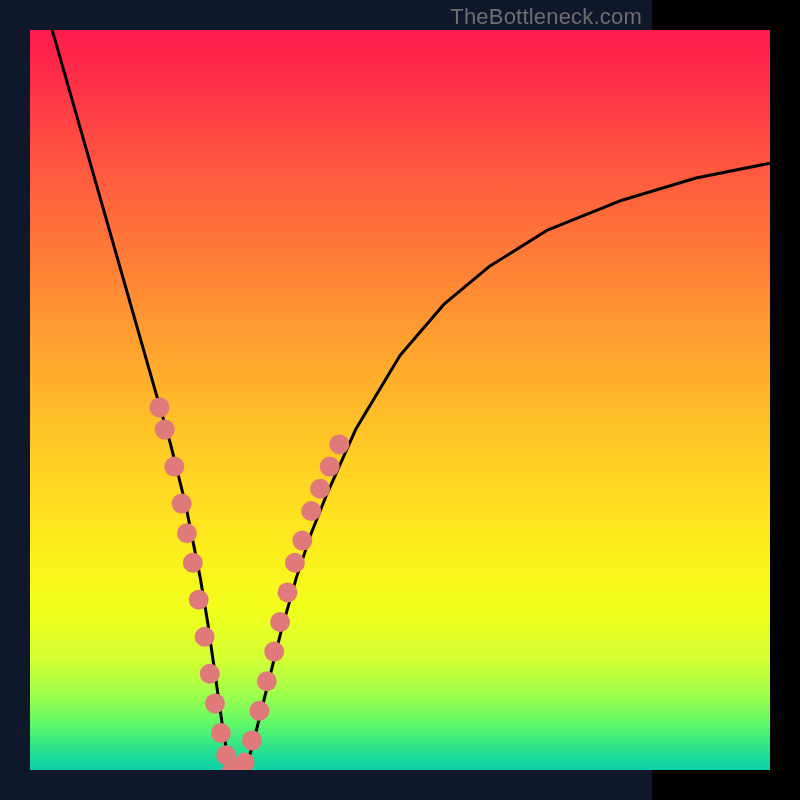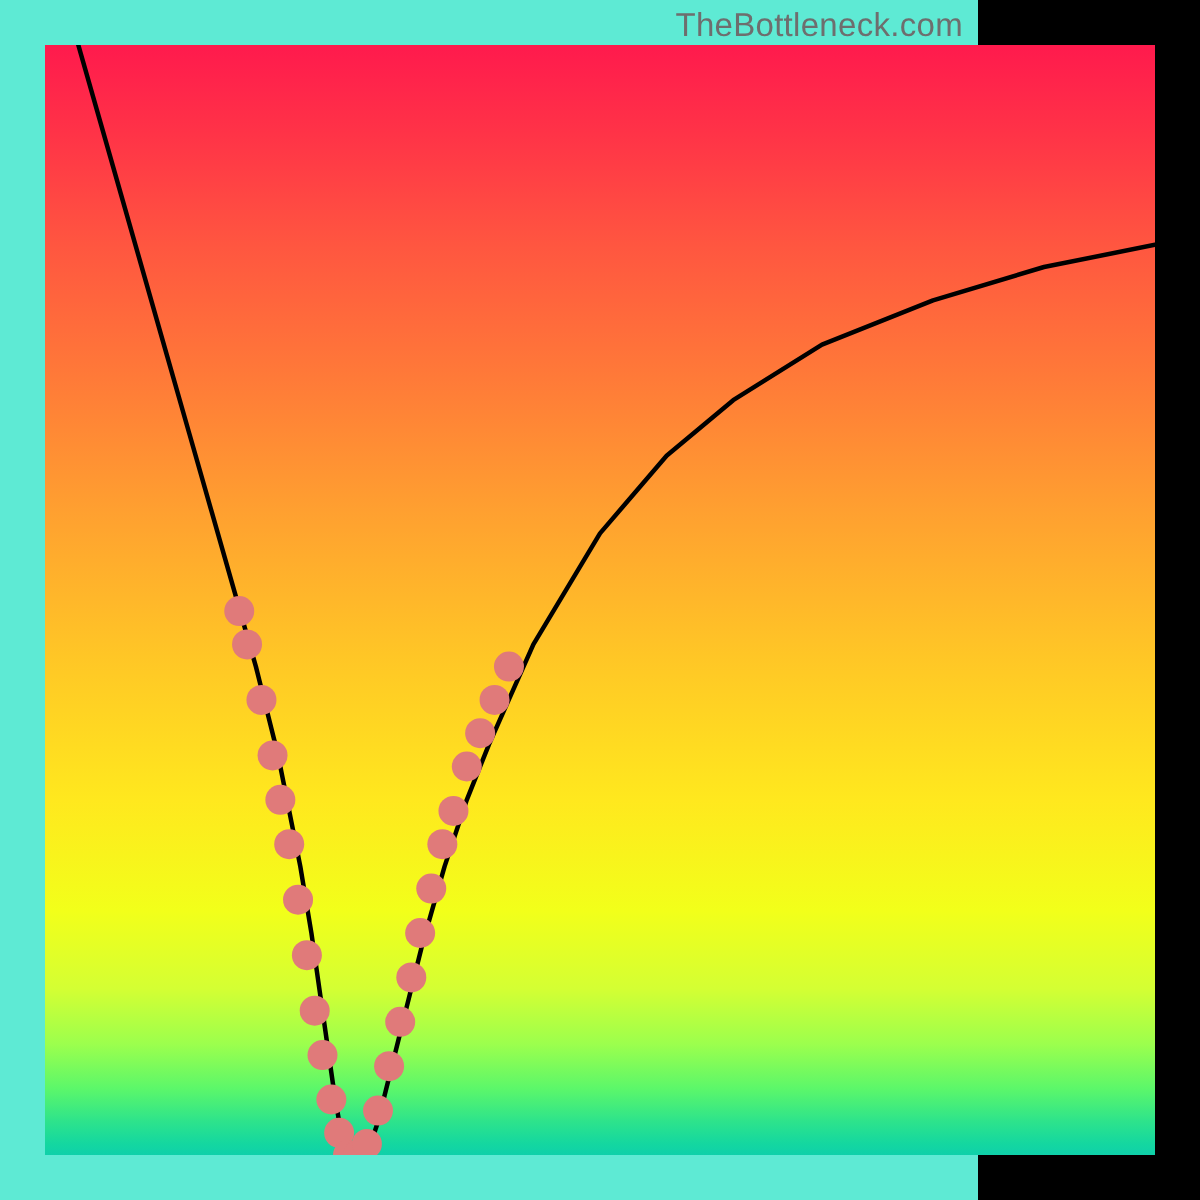--- a/index.html
+++ b/index.html
@@ -10,21 +10,21 @@
     overflow: hidden;
     background: #000;
     font-family: Arial, Helvetica, sans-serif;
   }
   .frame {
     position: absolute;
     left: 0;
     top: 0;
     width: 652px;
     height: 800px;
-    background: #5eead4;
+    background: #0f172a;
   }
   .plot {
     position: absolute;
     left: 30px;
     top: 30px;
     width: 740px;
     height: 740px;
     background: linear-gradient(to bottom,
       #ff1a4d 0%,
       #ff3347 8%,

